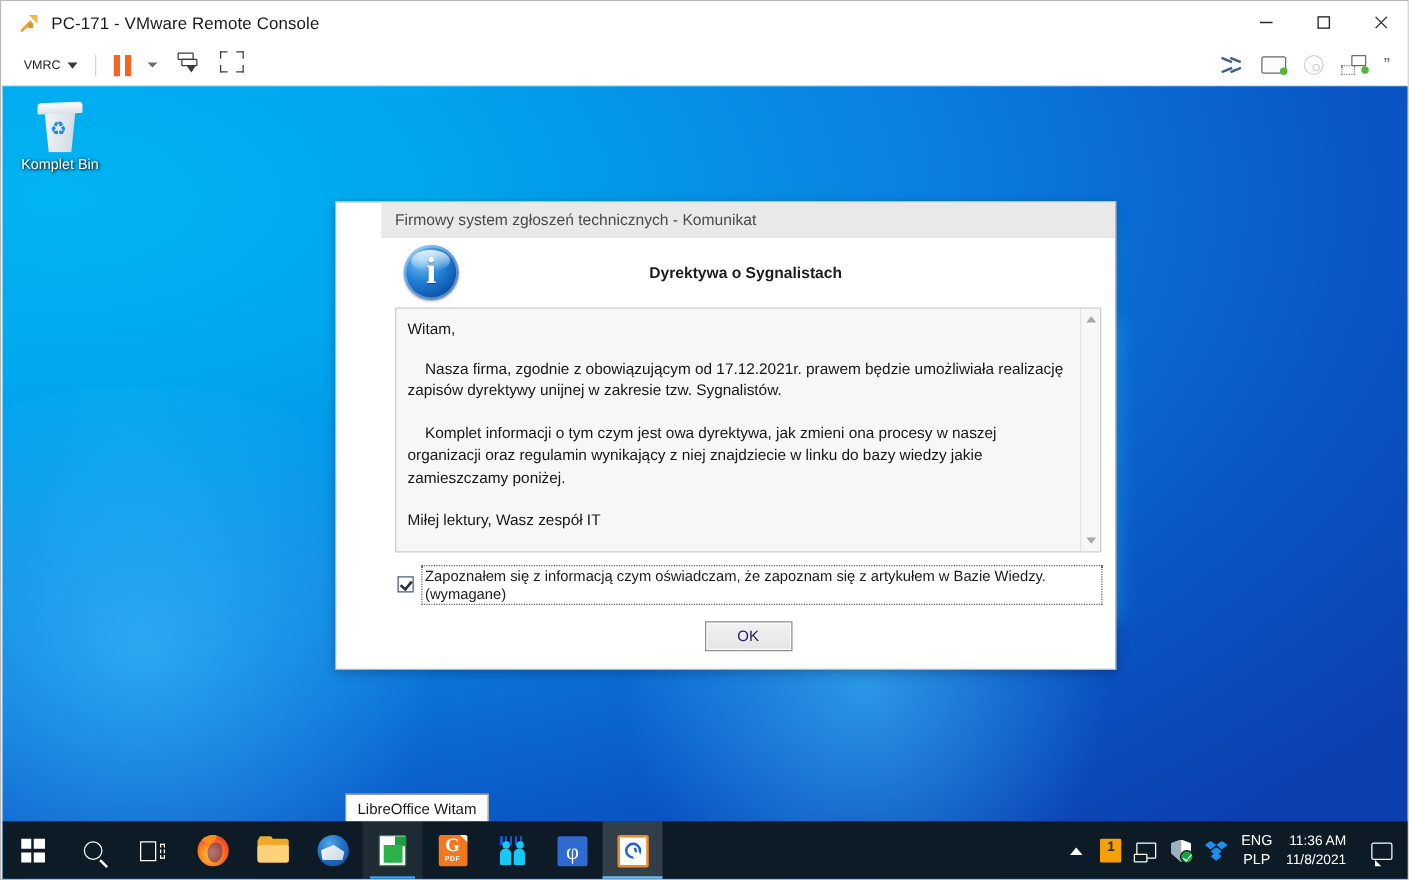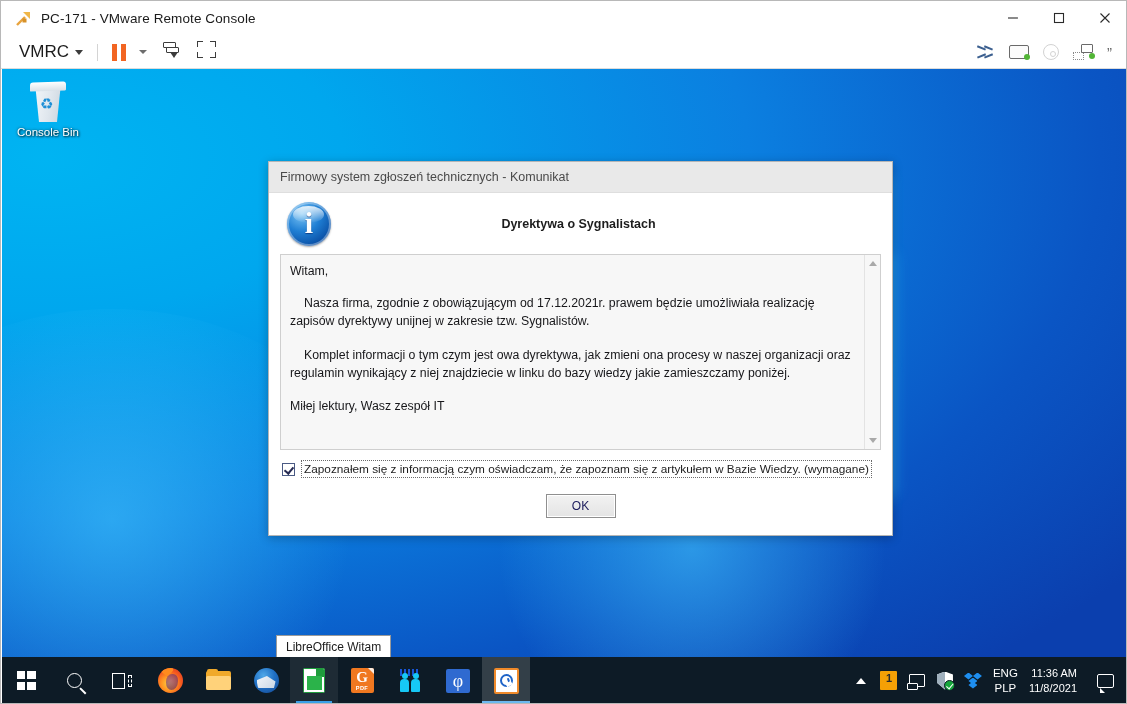--- a/index.html
+++ b/index.html
@@ -44,21 +44,21 @@
 
   
   .toolbar {
     position: absolute; left: 0; top: 35px; width: 1127px; height: 33px;
     background: #ffffff;
     border-bottom: 1px solid #dcdcdc;
     display: flex; align-items: center;
   }
   .tb-vmrc {
     margin-left: 14px;
-    font-size: 17px; color: #1b1b1b;
+    font-size: 10px; color: #1b1b1b;
     display: flex; align-items: center; gap: 6px;
     padding: 3px 4px;
   }
   .caret-dn {
     width: 0; height: 0;
     border-left: 4.5px solid transparent;
     border-right: 4.5px solid transparent;
     border-top: 5px solid #3c3c3c;
     display: inline-block;
   }
@@ -129,21 +129,21 @@
     white-space: nowrap;
   }
 
   
   .dialog {
     position: absolute; left: 266px; top: 92px;
     width: 625px; height: 375px;
     background: #ffffff;
     border: 1px solid #b5b5b5;
     box-shadow: 0 2px 9px rgba(0,0,0,.25);
-    display: flex; flex-direction: column;
+    display: flex; flex-direction: column; padding-left: 36px;
   }
   .dlg-titlebar {
     height: 33px; background: #e9e9e9;
     border-bottom: 1px solid #dedede;
     display: flex; align-items: center;
     padding: 0 11px;
   }
   .dlg-title { font-size: 12.5px; color: #4a4a4a; }
   .dlg-head {
     height: 66px; display: flex; align-items: center;
@@ -637,21 +637,21 @@
     <div class="streak" style="left:878px; top:112px; width:5px; height:180px;"></div>
     <div class="streak" style="left:878px; top:300px; width:5px; height:130px;"></div>
     <div class="streak" style="left:886px; top:190px; width:3px; height:230px; opacity:.5;"></div>
 
     <div class="desk-icon">
       <div class="bin">
         <div class="bin-body"></div>
         <div class="bin-lid"></div>
         <div class="bin-rec">♻</div>
       </div>
-      <div class="desk-label">Console Bin</div>
+      <div class="desk-label">Komplet Bin</div>
     </div>
 
     <div class="dialog">
       <div class="dlg-titlebar">
         <span class="dlg-title">Firmowy system zgłoszeń technicznych - Komunikat</span>
       </div>
 
       <div class="dlg-head">
         <div class="info-ico">
           <span class="ring"></span>

